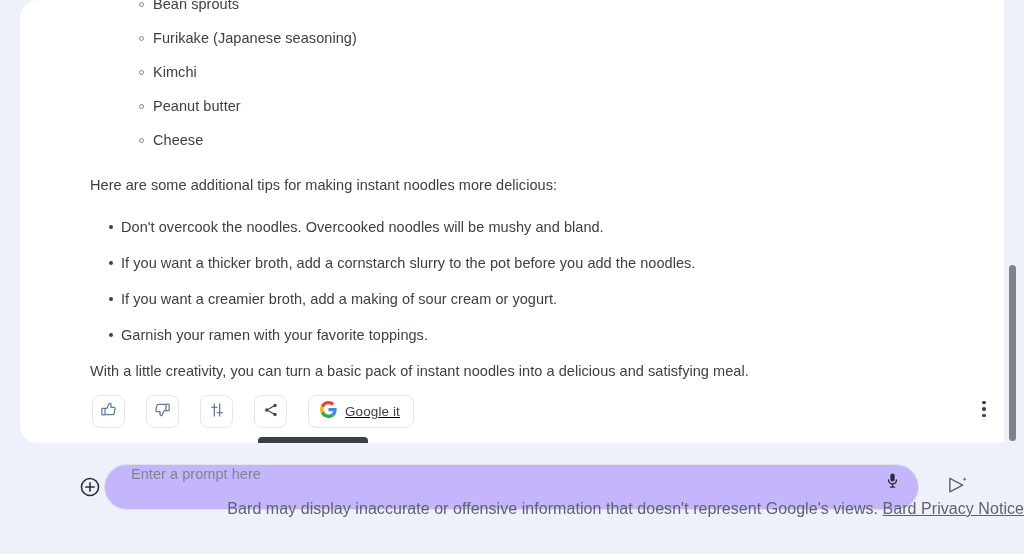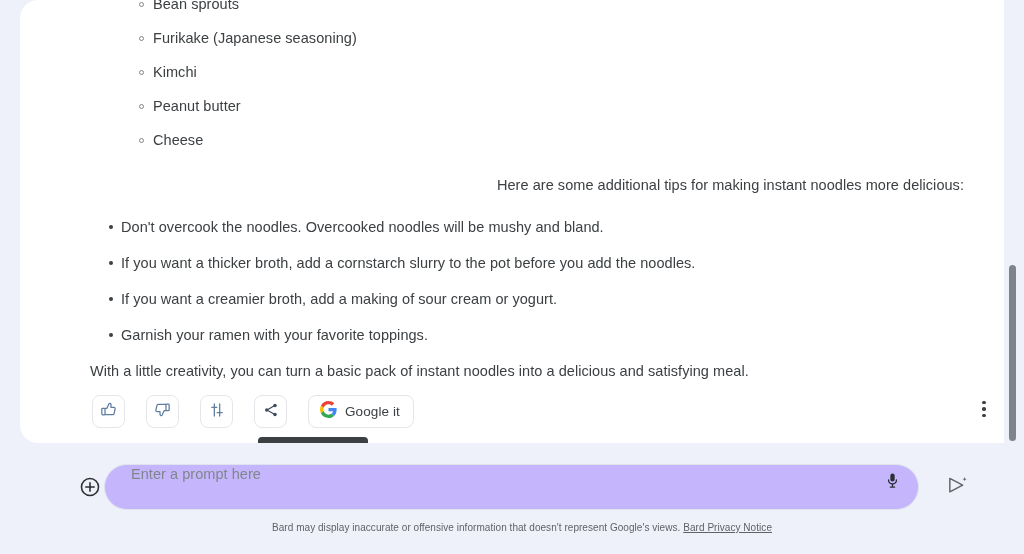--- a/index.html
+++ b/index.html
@@ -111,20 +111,21 @@
   }
 
   
   .action-row {
     position: absolute;
     left: 72px;
     top: 395px;
     display: flex;
     align-items: flex-end;
     gap: 21px;
+    text-decoration: underline;
   }
   .act-btn {
     width: 33px;
     height: 33px;
     border: 1px solid #e4e6eb;
     border-radius: 8px;
     background: #ffffff;
     display: flex;
     align-items: center;
     justify-content: center;
@@ -243,24 +244,24 @@
     display: flex;
     align-items: center;
     justify-content: center;
     cursor: pointer;
   }
 
   
   .disclaimer {
     position: absolute;
     left: 0;
-    top: 522px;
+    top: 500px;
     width: 1004px;
-    text-align: center;
-    font-size: 10px;
+    text-align: right;
+    font-size: 16px;
     color: #5f6368;
     letter-spacing: 0.05px;
   }
   .disclaimer a {
     color: #5f6368;
     text-decoration: underline;
   }
 
   
   .scroll-track {
@@ -307,21 +308,21 @@
           <li>
             <span class="marker-ring"></span>
             <span>Peanut butter</span>
           </li>
           <li>
             <span class="marker-ring"></span>
             <span>Cheese</span>
           </li>
         </ul>
 
-        <p class="para" style="margin-top:25px;text-align:right;">Here are some additional tips for making instant noodles more delicious:</p>
+        <p class="para" style="margin-top:25px;">Here are some additional tips for making instant noodles more delicious:</p>
 
         <ul class="lvl1" style="margin-top:22px;">
           <li>
             <span class="marker-dot"></span>
             <span>Don't overcook the noodles. Overcooked noodles will be mushy and bland.</span>
           </li>
           <li>
             <span class="marker-dot"></span>
             <span>If you want a thicker broth, add a cornstarch slurry to the pot before you add the noodles.</span>
           </li>

